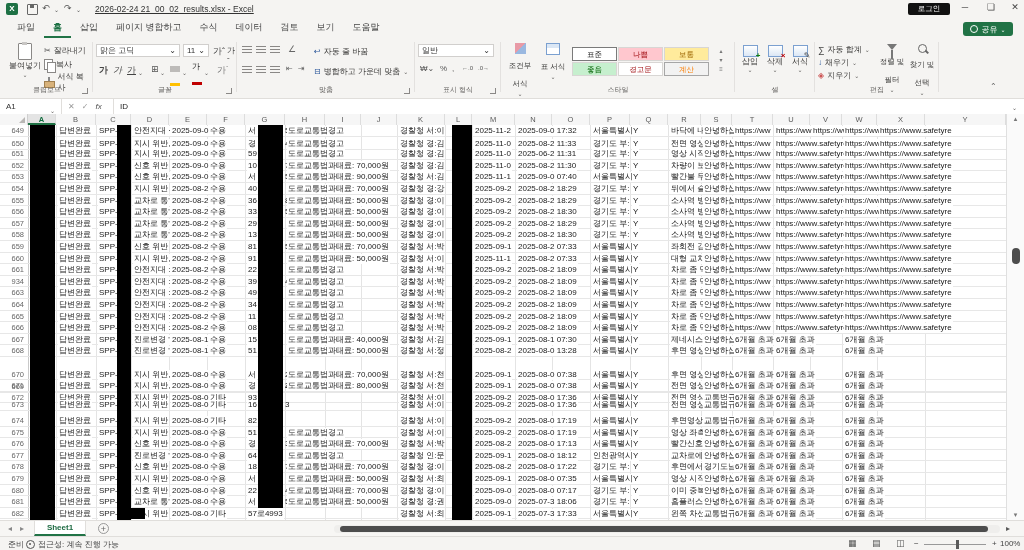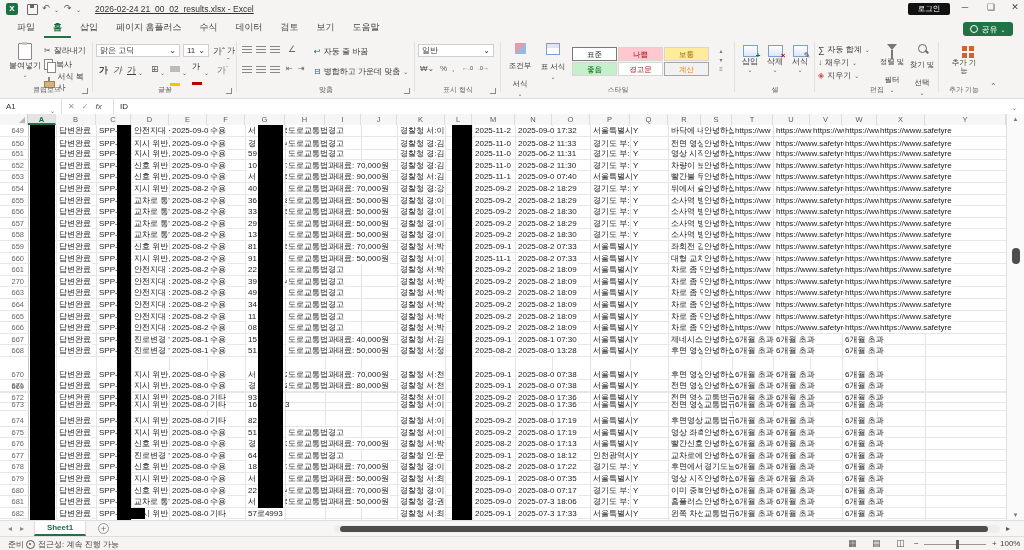--- a/index.html
+++ b/index.html
@@ -121,21 +121,21 @@
     <div class="abs login-btn">로그인</div>
     <span class="abs winctl" style="left:958px;">─</span>
     <span class="abs winctl" style="left:984px;">❏</span>
     <span class="abs winctl" style="left:1008px;">✕</span>
   </div>
 
   <div class="abs menubar" id="menubar">
       <span class="mtab">파일</span>
       <span class="mtab active">홈</span>
       <span class="mtab">삽입</span>
-      <span class="mtab">페이지 홈플러스</span>
+      <span class="mtab">페이지 병합하고</span>
       <span class="mtab">수식</span>
       <span class="mtab">데이터</span>
       <span class="mtab">검토</span>
       <span class="mtab">보기</span>
       <span class="mtab">도움말</span>
     </div>
   <div class="abs share-btn">
     <span class="share-person"></span>
     <span>공유</span>
     <span class="caret" style="color:#fff;">⌄</span>
@@ -311,27 +311,20 @@
       </div>
       <div class="vbtn" style="left:90px;top:6px;width:28px;">
         <div class="lens2"></div>
         <span class="twoline">찾기 및 선택</span>
         <div class="caret">⌄</div>
       </div>
       <div class="glabel">편집</div>
     </div>
     <div class="gdiv" style="left:938px;"></div>
 
-    <div class="rgroup" style="left:942px;width:44px;">
-      <div class="vbtn" style="left:0;top:6px;width:44px;">
-        <div class="addin-ic"></div>
-        <span class="twoline" style="width:26px;display:inline-block;">추가 기능</span>
-      </div>
-      <div class="glabel">추가 기능</div>
-    </div>
     <div class="collapse">⌃</div>
   </div>
 
   <div class="abs fbar">
     <div class="abs namebox">
       <span>A1</span>
       <span class="caret" style="position:absolute;left:50px;top:5px;">⌄</span>
     </div>
     <div class="abs fxarea">
       <span>✕</span>
@@ -685,21 +678,21 @@
         <span class="cellspan" style="left: 592px;">서울특별시</span>
         <span class="cellspan" style="left: 632px;">Y</span>
         <span class="cellspan" style="left: 670px;">차로 좀 막</span>
         <span class="cellspan" style="left: 703px;">안녕하십ㄴ</span>
         <span class="cellspan" style="left: 734px;">https://ww</span>
         <span class="cellspan" style="left: 775px;">https://www.safetyreport.go.kr/f</span>
         <span class="cellspan" style="left: 844px;">https://ww</span>
         <span class="cellspan" style="left: 879px;">https://www.safetyre</span>
       </div>
       <div class="grow" style="top: 150.8px;">
-        <span class="rnum">270</span>
+        <span class="rnum">934</span>
         <span class="cellspan" style="left: 58px;">답변완료</span>
         <span class="cellspan" style="left: 98px;">SPP-25</span>
         <span class="cellspan" style="left: 133px;">안전지대 :</span>
         <span class="cellspan" style="left: 171px;">2025-08-2</span>
         <span class="cellspan" style="left: 209px;">수용</span>
         <span class="cellspan" style="left: 247px;">39</span>
         <span class="cellspan" style="left: 284px; background: transparent;">4</span>
         <span class="cellspan" style="left: 287px;">도로교통법</span>
         <span class="cellspan" style="left: 327px;">경고</span>
         <span class="cellspan" style="left: 399px;">경찰청 서:박</span>

